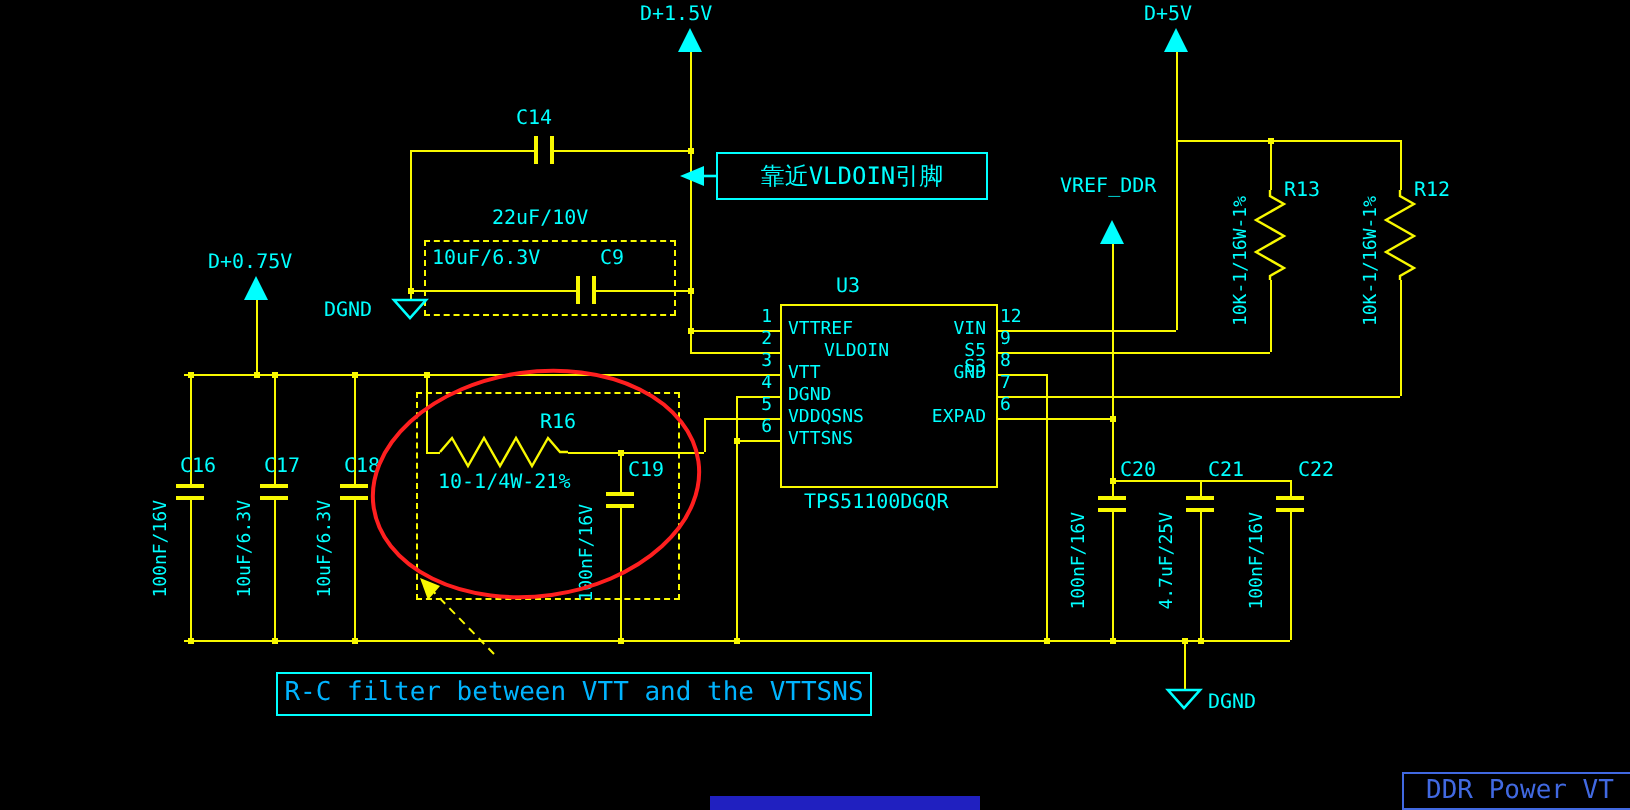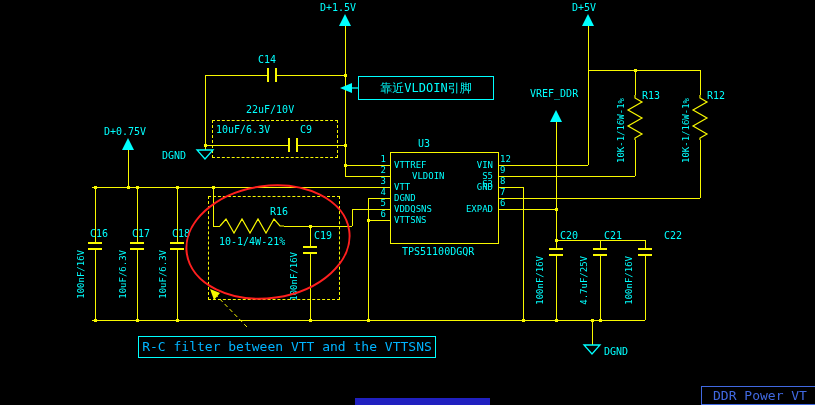--- a/index.html
+++ b/index.html
@@ -62,21 +62,21 @@
   <span class="lbl" style="left:314px;top:230px">C19</span>
   <span class="vtext" style="left:289px;top:252px">100nF/16V</span>
 
   <span class="lbl" style="left:642px;top:90px">R13</span>
   <span class="lbl" style="left:707px;top:90px">R12</span>
   <span class="vtext" style="left:616px;top:98px">10K-1/16W-1%</span>
   <span class="vtext" style="left:681px;top:98px">10K-1/16W-1%</span>
 
   <span class="lbl" style="left:560px;top:230px">C20</span>
   <span class="lbl" style="left:604px;top:230px">C21</span>
-  <span class="lbl" style="left:664px;top:230px">C22</span>
+  <span class="lbl" style="left:649px;top:230px">C22</span>
   <span class="vtext" style="left:535px;top:256px">100nF/16V</span>
   <span class="vtext" style="left:579px;top:256px">4.7uF/25V</span>
   <span class="vtext" style="left:624px;top:256px">100nF/16V</span>
 
   <div class="chip" style="left:390px;top:152px;width:107px;height:90px"></div>
   <span class="lbl" style="left:418px;top:138px">U3</span>
   <span class="lbl" style="left:402px;top:246px">TPS51100DGQR</span>
 
   <span class="lbl sm" style="left:394px;top:160px">VTTREF</span>
   <span class="lbl sm" style="left:412px;top:171px">VLDOIN</span>

